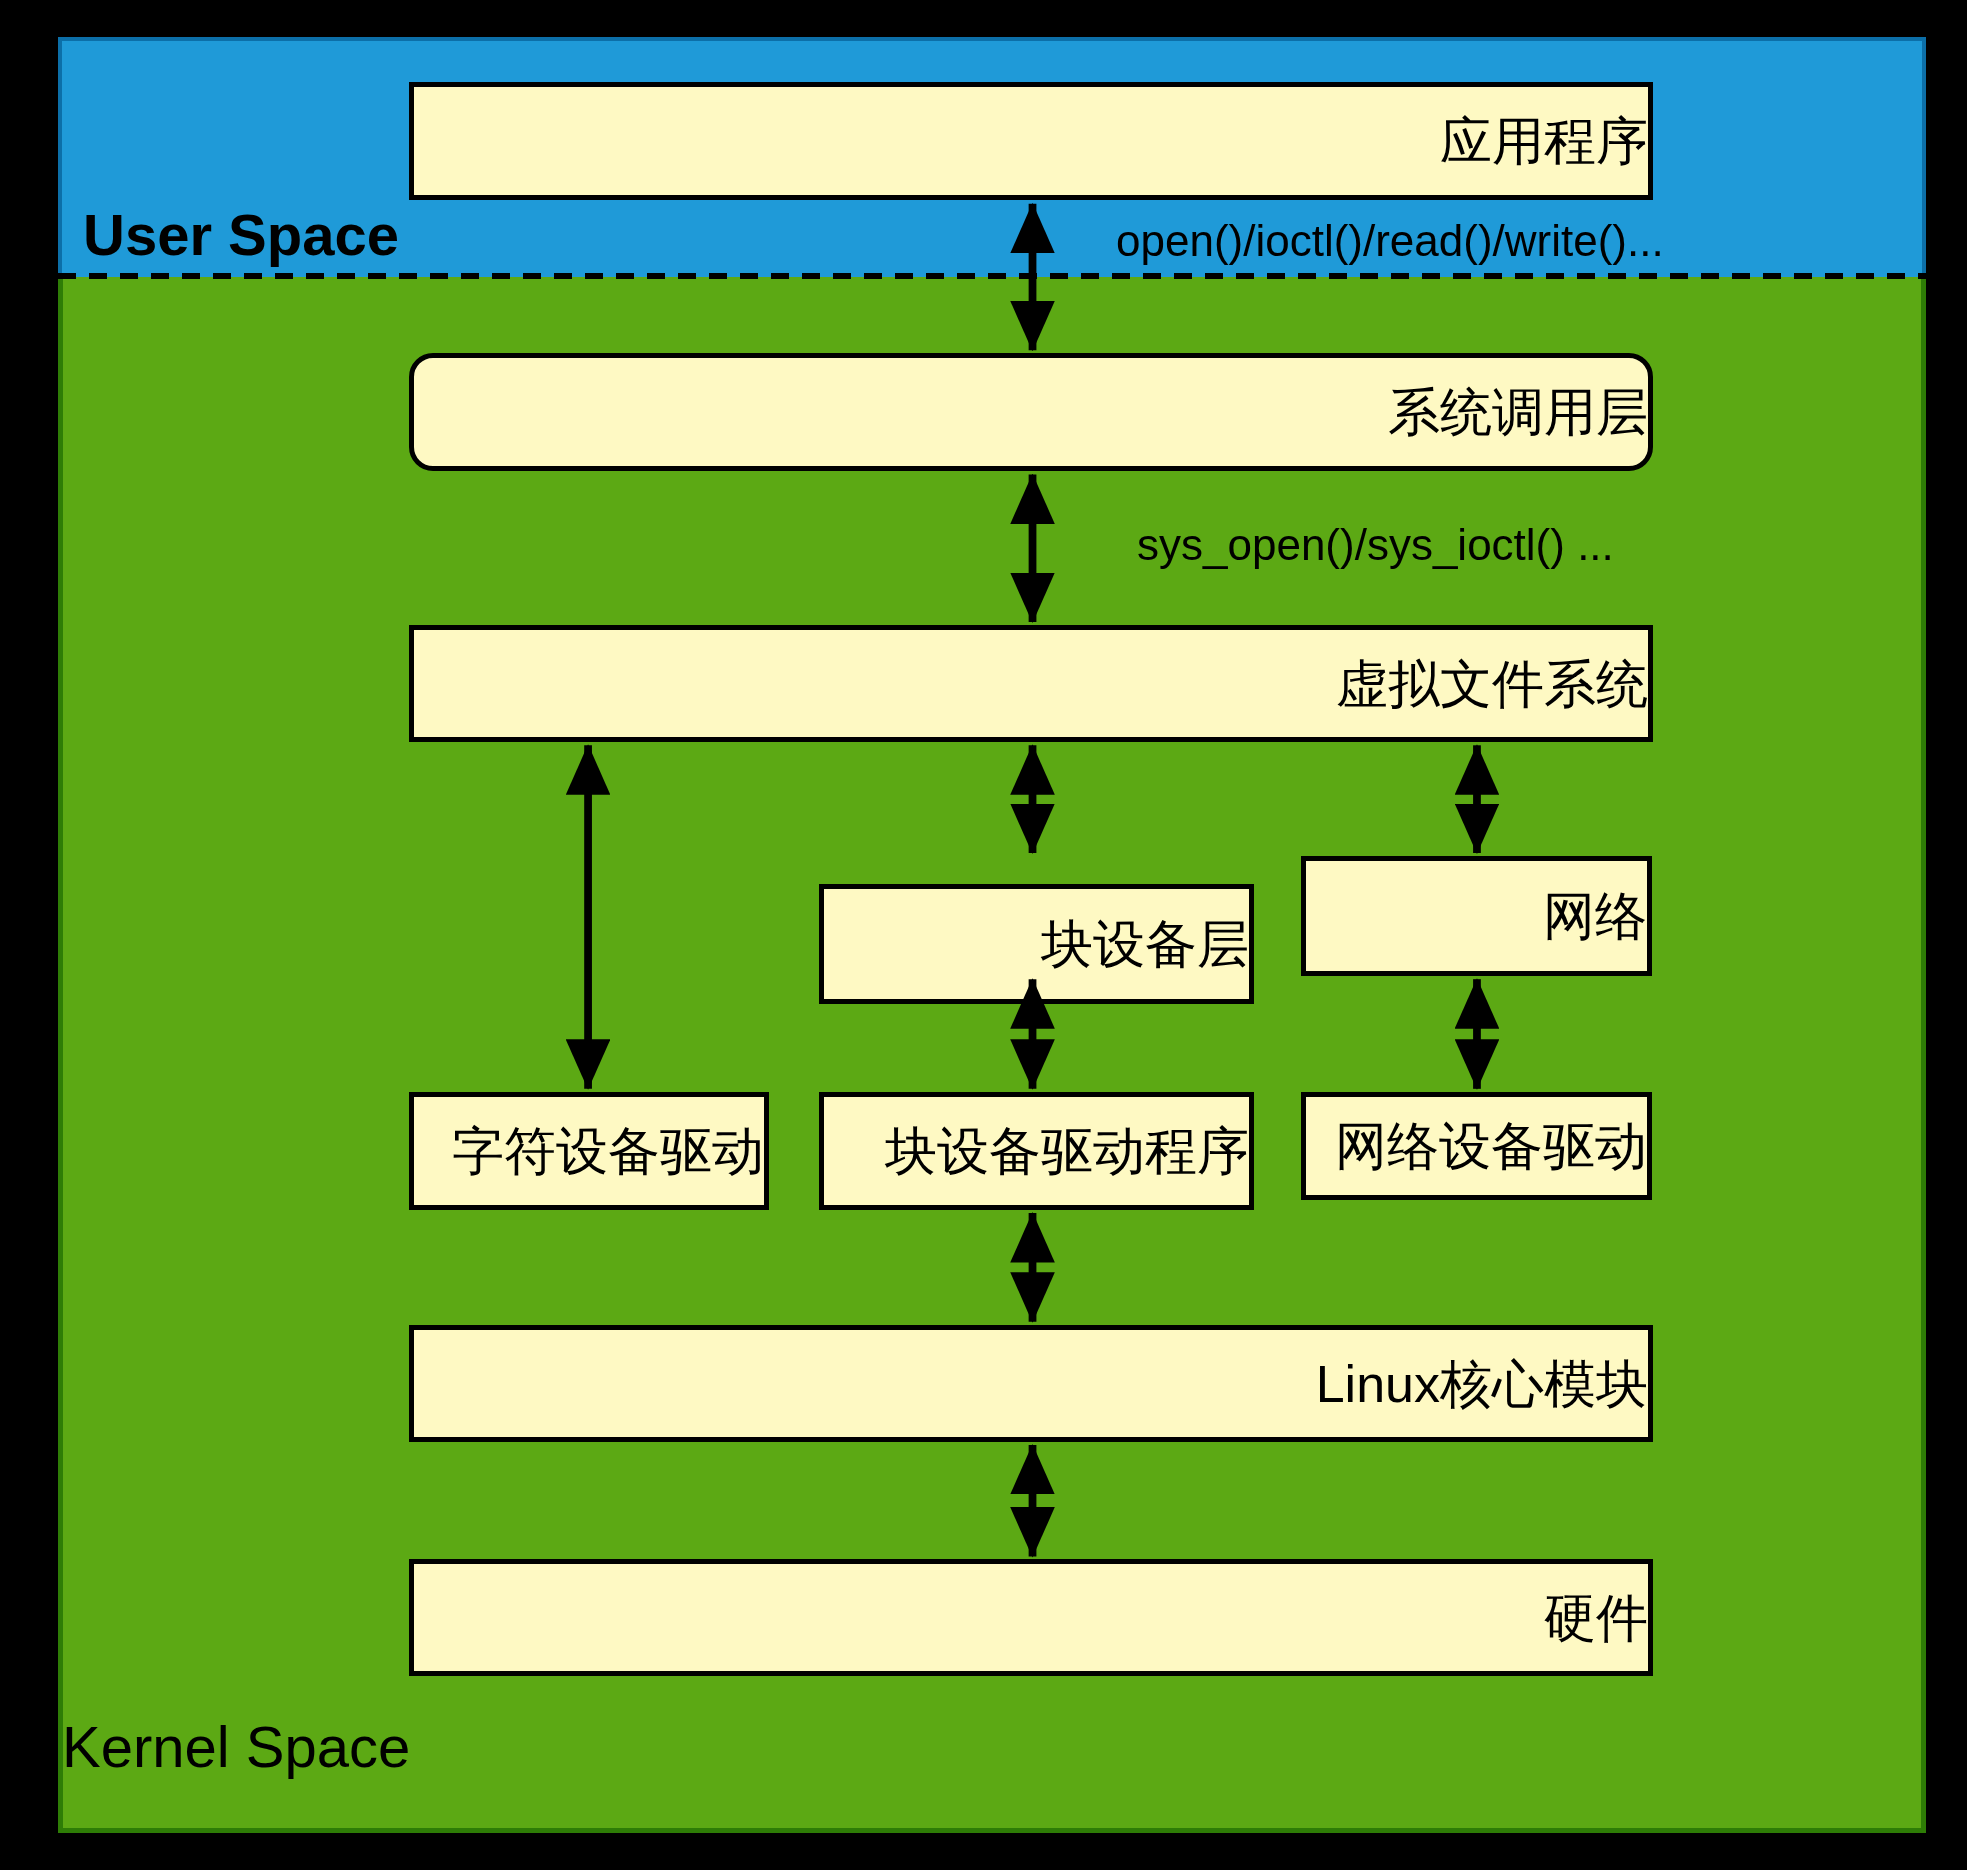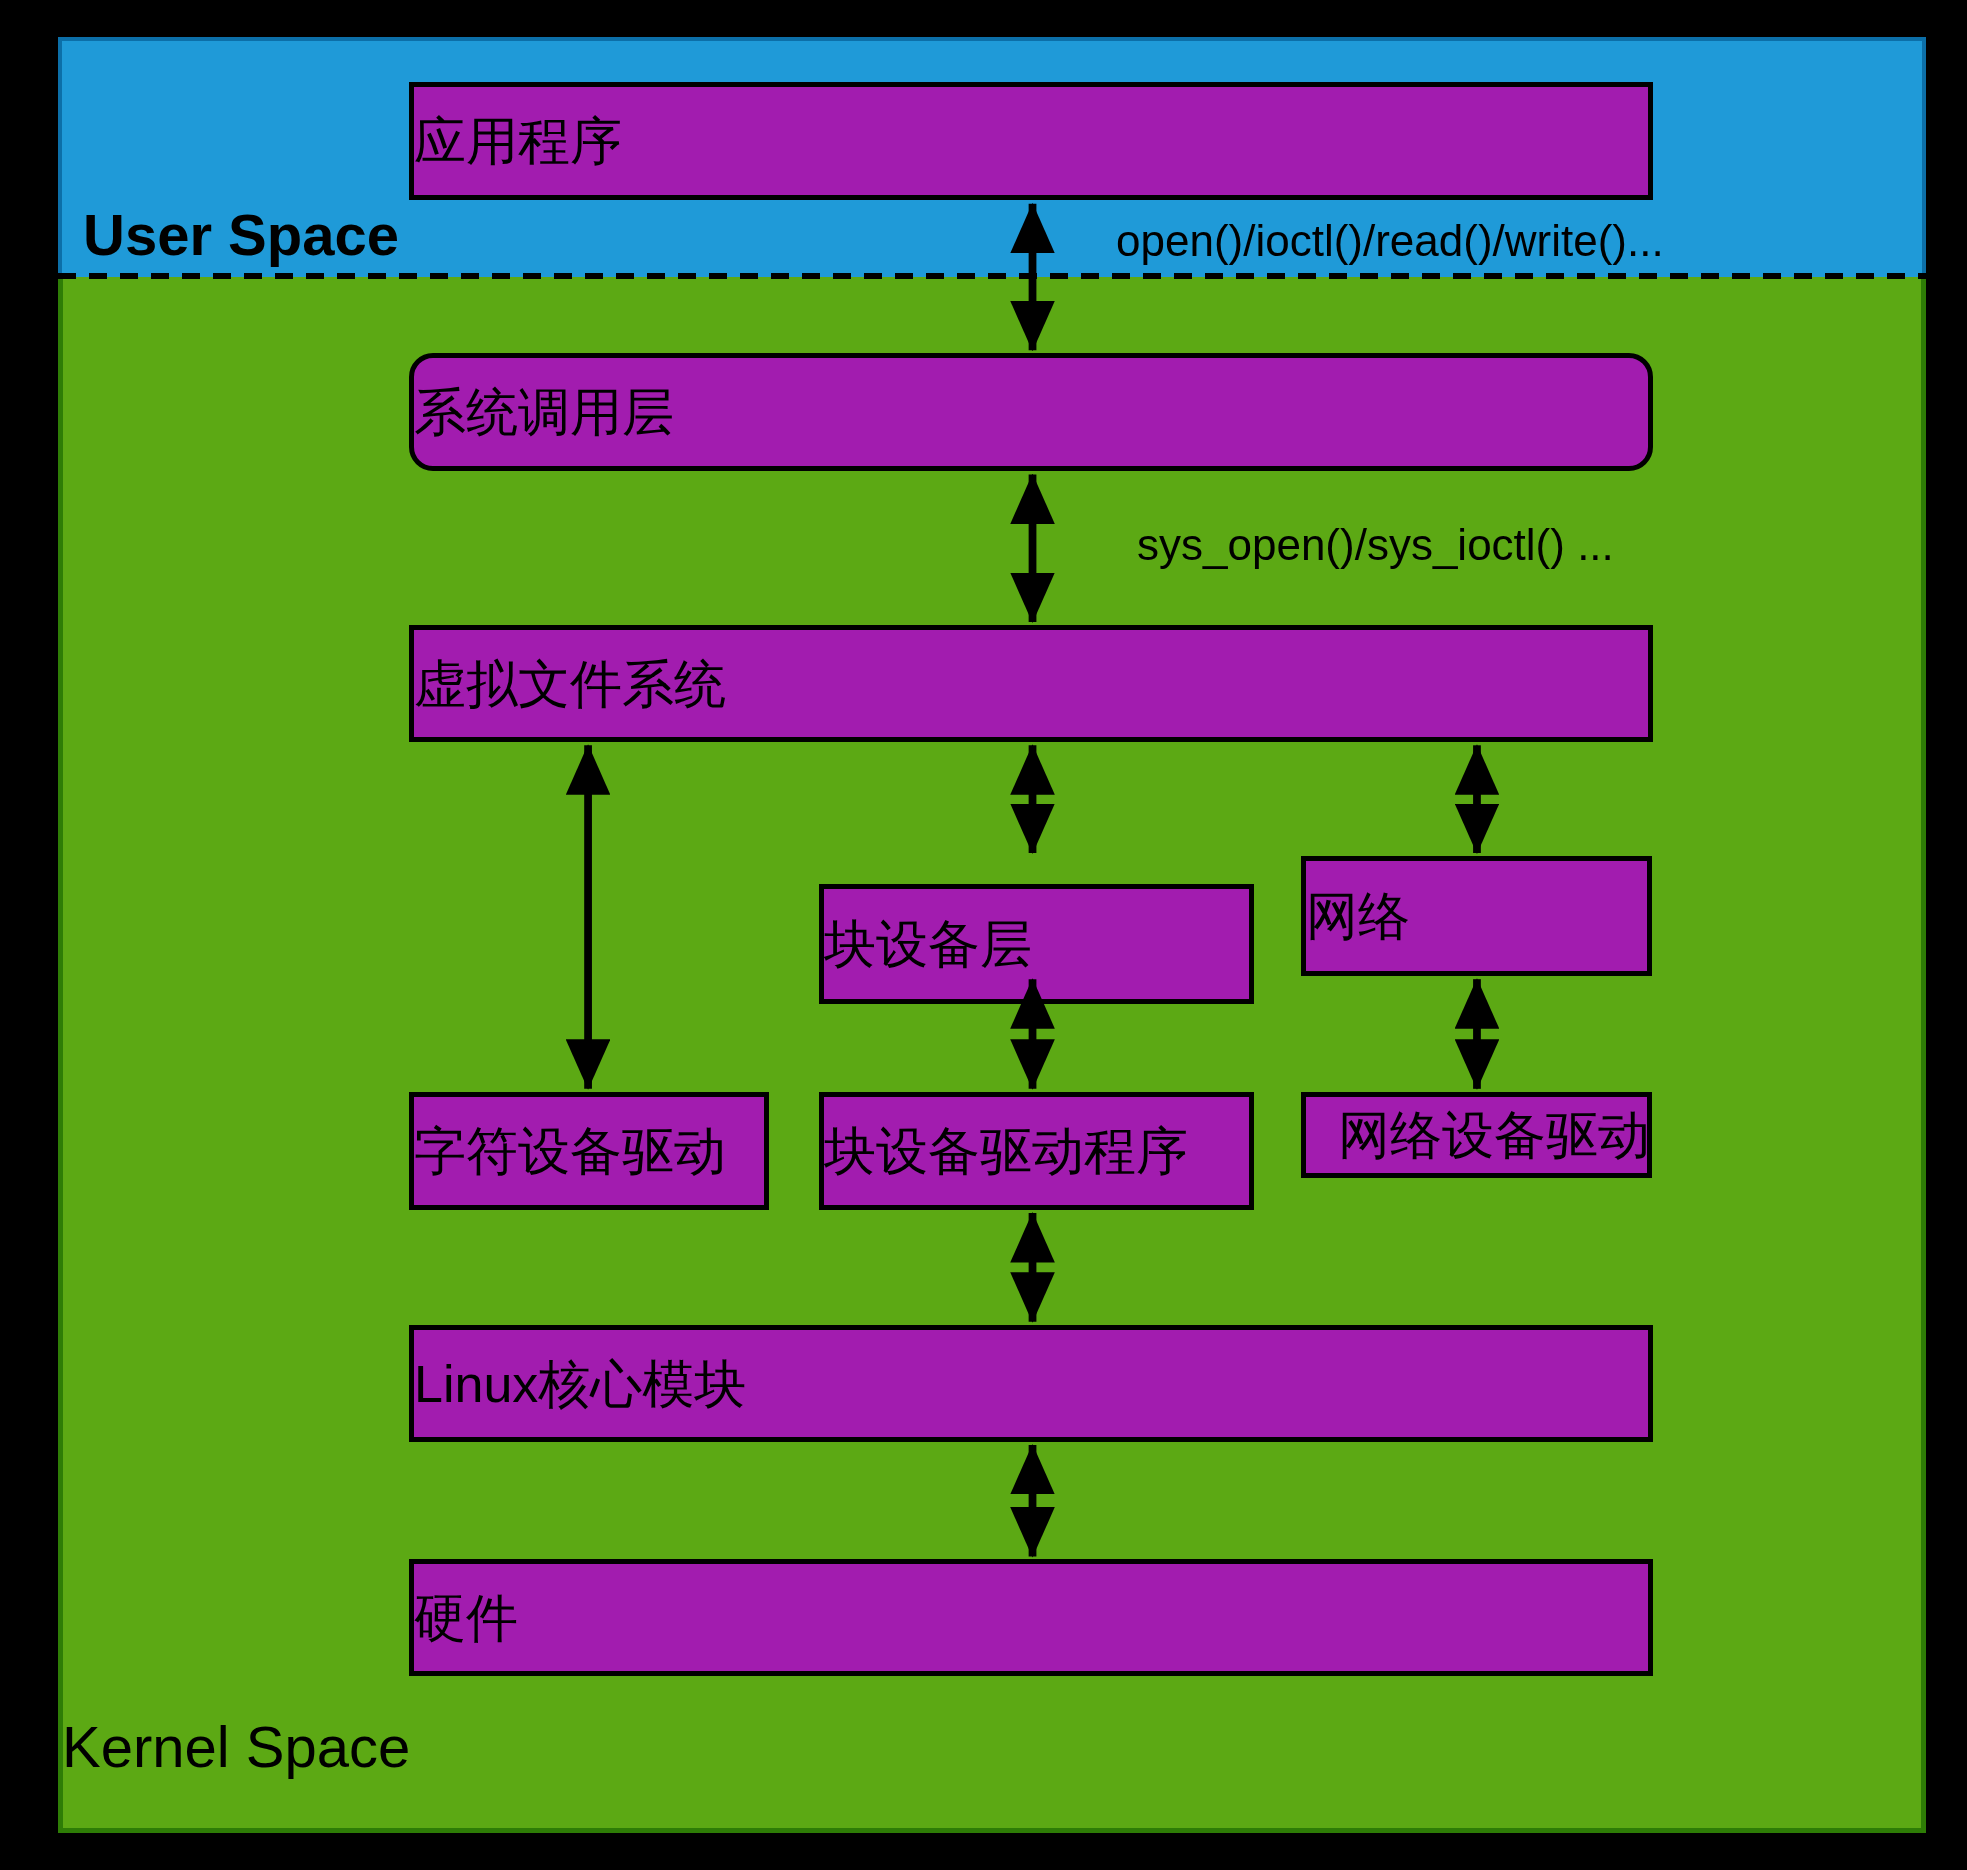--- a/index.html
+++ b/index.html
@@ -54,38 +54,38 @@
   .annotation {
     font-size: 44px;
     line-height: 1;
     white-space: nowrap;
   }
   .ann-user-api { left: 1116px; top: 219px; }
   .ann-sys-api  { left: 1137px; top: 523px; }
 
   
   .node {
-    background: #a21caf;
+    background: #fef9c3;
     border: 5.8px solid #000;
     box-sizing: border-box;
     display: flex;
     align-items: center;
-    justify-content: flex-start;
+    justify-content: flex-end;
     font-size: 52px;
     line-height: 1;
     white-space: nowrap;
   }
   .pos-application   { left: 409px;  top: 82px;   width: 1244px; height: 118px; }
   .pos-syscall       { left: 409px;  top: 353px;  width: 1244px; height: 118px; border-radius: 24px; }
   .pos-vfs           { left: 409px;  top: 625px;  width: 1244px; height: 117px; }
   .pos-block-layer   { left: 819px;  top: 856px;  width: 435px;  height: 120px; margin-top: 28px; }
   .pos-network       { left: 1301px; top: 856px;  width: 351px;  height: 120px; }
   .pos-char-driver   { left: 409px;  top: 1092px; width: 360px;  height: 118px; }
   .pos-block-driver  { left: 819px;  top: 1092px; width: 435px;  height: 118px; }
-  .pos-net-driver    { left: 1301px; top: 1092px; width: 351px;  height: 86px; padding-left: 32px; }
+  .pos-net-driver    { left: 1301px; top: 1092px; width: 351px;  height: 108px; padding-left: 32px; }
   .pos-kernel-module { left: 409px;  top: 1325px; width: 1244px; height: 117px; }
   .pos-hardware      { left: 409px;  top: 1559px; width: 1244px; height: 117px; }
 
   .arrows {
     left: 0; top: 0;
     width: 1968px; height: 1871px;
     pointer-events: none;
   }
   .arrows line {
     stroke: #000;

